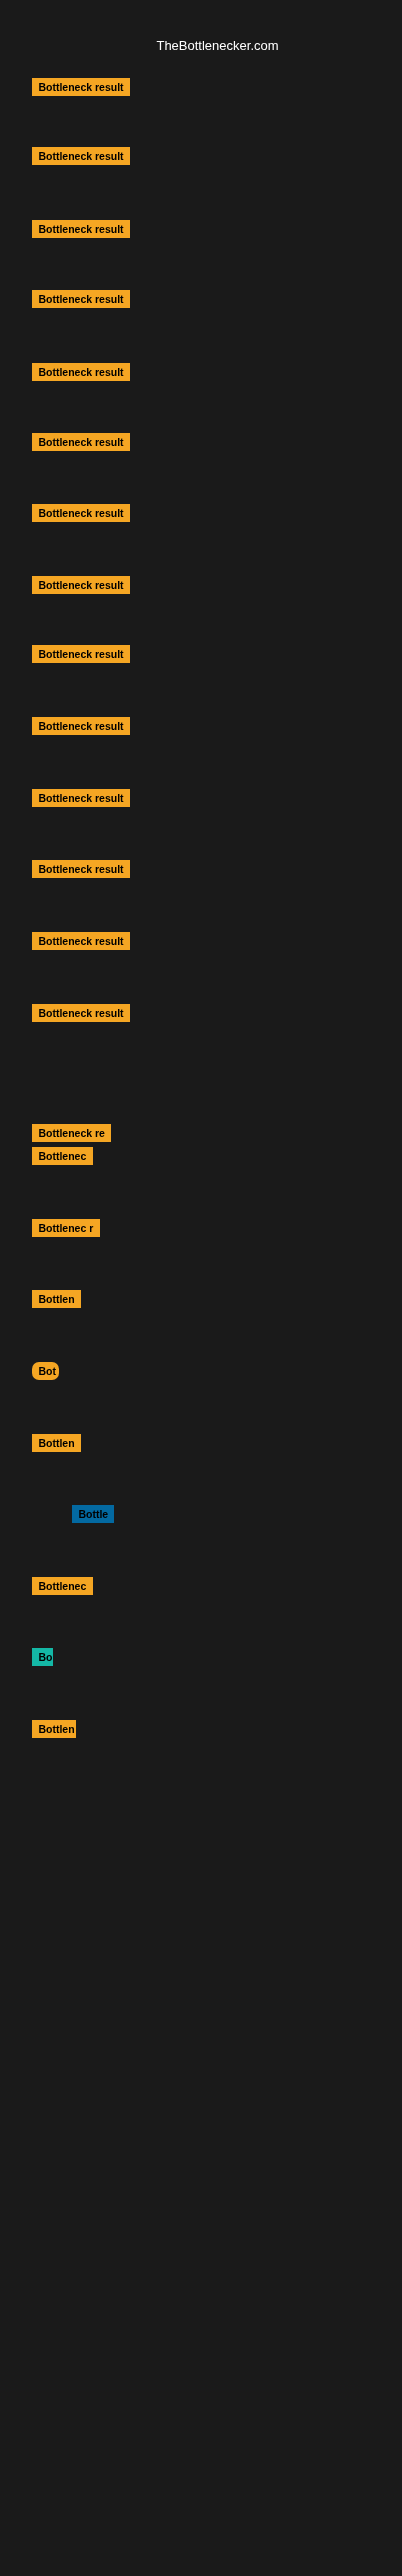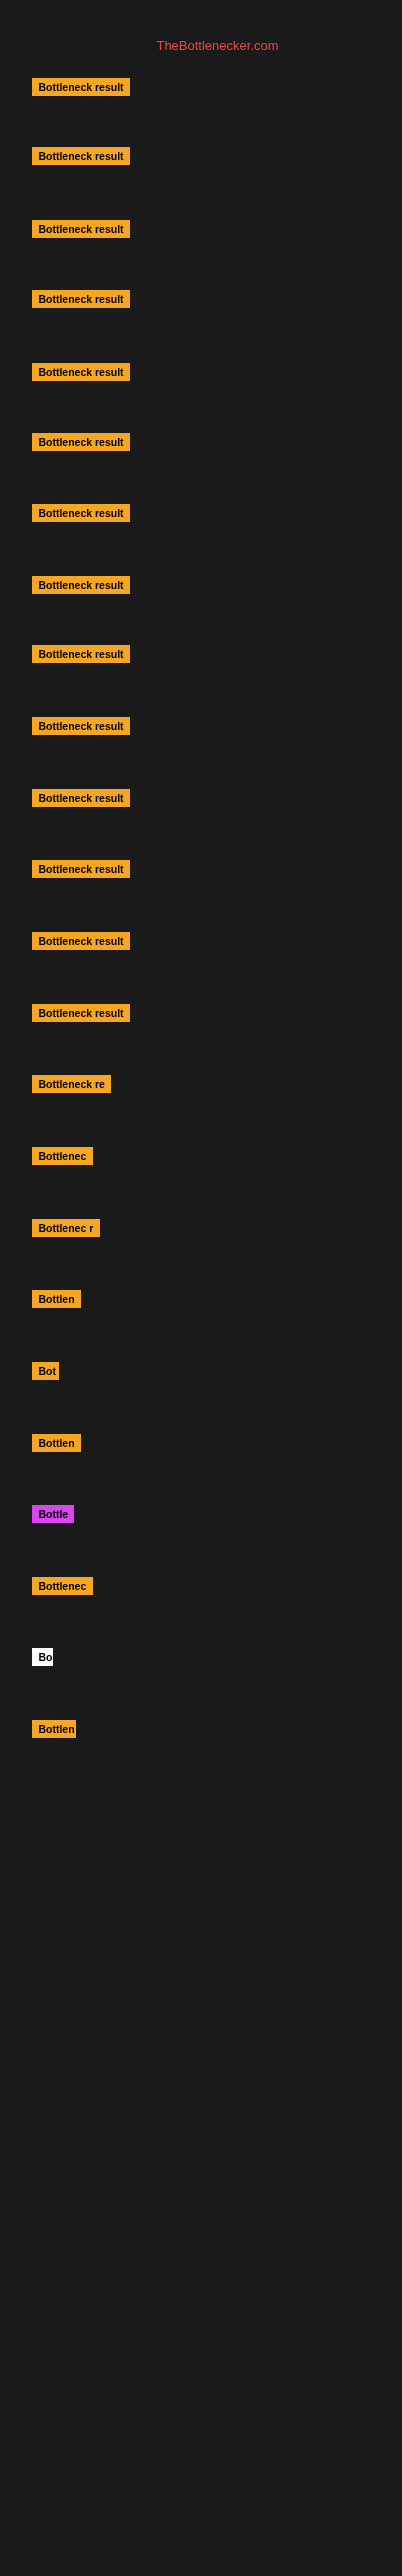--- a/index.html
+++ b/index.html
@@ -11,21 +11,21 @@
     body {
       width: 403px;
       min-height: 2576px;
       background-color: #1a1a1a;
       font-family: Arial, sans-serif;
       position: relative;
     }
 
     .site-title {
       text-align: center;
-      color: #ef4444;
+      color: #ffffff;
       font-size: 13px;
       padding: 6.4px 0 3.2px 0;
       font-weight: normal;
     }
 
     .badge-container {
       position: absolute;
       left: 0;
     }
 
@@ -53,24 +53,24 @@
     <div class="badge-container" style="top: 331px;"><span class="bottleneck-badge" style="background-color: rgb(245, 166, 35); color: rgb(0, 0, 0); max-width: 105px;">Bottleneck result</span></div>
     <div class="badge-container" style="top: 401px;"><span class="bottleneck-badge" style="background-color: rgb(245, 166, 35); color: rgb(0, 0, 0); max-width: 105px;">Bottleneck result</span></div>
     <div class="badge-container" style="top: 472px;"><span class="bottleneck-badge" style="background-color: rgb(245, 166, 35); color: rgb(0, 0, 0); max-width: 105px;">Bottleneck result</span></div>
     <div class="badge-container" style="top: 544px;"><span class="bottleneck-badge" style="background-color: rgb(245, 166, 35); color: rgb(0, 0, 0); max-width: 105px;">Bottleneck result</span></div>
     <div class="badge-container" style="top: 613px;"><span class="bottleneck-badge" style="background-color: rgb(245, 166, 35); color: rgb(0, 0, 0); max-width: 105px;">Bottleneck result</span></div>
     <div class="badge-container" style="top: 685px;"><span class="bottleneck-badge" style="background-color: rgb(245, 166, 35); color: rgb(0, 0, 0); max-width: 105px;">Bottleneck result</span></div>
     <div class="badge-container" style="top: 757px;"><span class="bottleneck-badge" style="background-color: rgb(245, 166, 35); color: rgb(0, 0, 0); max-width: 105px;">Bottleneck result</span></div>
     <div class="badge-container" style="top: 828px;"><span class="bottleneck-badge" style="background-color: rgb(245, 166, 35); color: rgb(0, 0, 0); max-width: 105px;">Bottleneck result</span></div>
     <div class="badge-container" style="top: 900px;"><span class="bottleneck-badge" style="background-color: rgb(245, 166, 35); color: rgb(0, 0, 0); max-width: 105px;">Bottleneck result</span></div>
     <div class="badge-container" style="top: 972px;"><span class="bottleneck-badge" style="background-color: rgb(245, 166, 35); color: rgb(0, 0, 0); max-width: 105px;">Bottleneck result</span></div>
-    <div class="badge-container" style="top: 1043px; text-decoration: underline;"><span class="bottleneck-badge" style="background-color: rgb(245, 166, 35); color: rgb(0, 0, 0); max-width: 81px;">Bottleneck re</span></div>
+    <div class="badge-container" style="top: 1092px; text-decoration: underline;"><span class="bottleneck-badge" style="background-color: rgb(245, 166, 35); color: rgb(0, 0, 0); max-width: 81px;">Bottleneck re</span></div>
     <div class="badge-container" style="top: 1115px;"><span class="bottleneck-badge" style="background-color: rgb(245, 166, 35); color: rgb(0, 0, 0); max-width: 63px;">Bottlenec</span></div>
     <div class="badge-container" style="top: 1187px;"><span class="bottleneck-badge" style="background-color: rgb(245, 166, 35); color: rgb(0, 0, 0); max-width: 71px;">Bottlenec r</span></div>
     <div class="badge-container" style="top: 1258px;"><span class="bottleneck-badge" style="background-color: rgb(245, 166, 35); color: rgb(0, 0, 0); max-width: 50px;">Bottlen</span></div>
-    <div class="badge-container" style="top: 1330px;"><span class="bottleneck-badge" style="background-color: rgb(245, 166, 35); color: rgb(0, 0, 0); max-width: 27px;">Bot</span></div>
+    <div class="badge-container" style="top: 1330px;"><span class="bottleneck-badge" style="background-color: rgb(245, 166, 35); color: rgb(0, 0, 0); max-width: 27px; border-radius: 7px;">Bot</span></div>
     <div class="badge-container" style="top: 1402px;"><span class="bottleneck-badge" style="background-color: rgb(245, 166, 35); color: rgb(0, 0, 0); max-width: 50px;">Bottlen</span></div>
-    <div class="badge-container" style="top: 1473px;"><span class="bottleneck-badge" style="background-color: #d946ef; color: rgb(0, 0, 0); max-width: 42px;">Bottle</span></div>
+    <div class="badge-container" style="top: 1473px;"><span class="bottleneck-badge" style="background-color: #0369a1; color: rgb(0, 0, 0); max-width: 42px; margin-left: 40px;">Bottle</span></div>
     <div class="badge-container" style="top: 1545px;"><span class="bottleneck-badge" style="background-color: rgb(245, 166, 35); color: rgb(0, 0, 0); max-width: 61px;">Bottlenec</span></div>
-    <div class="badge-container" style="top: 1616px;"><span class="bottleneck-badge" style="background-color: #ffffff; color: rgb(0, 0, 0); max-width: 21px;">Bo</span></div>
+    <div class="badge-container" style="top: 1616px;"><span class="bottleneck-badge" style="background-color: #14b8a6; color: rgb(0, 0, 0); max-width: 21px;">Bo</span></div>
     <div class="badge-container" style="top: 1688px;"><span class="bottleneck-badge" style="background-color: rgb(245, 166, 35); color: rgb(0, 0, 0); max-width: 44px;">Bottlen</span></div>
   </div>
 
 
 </body></html>

